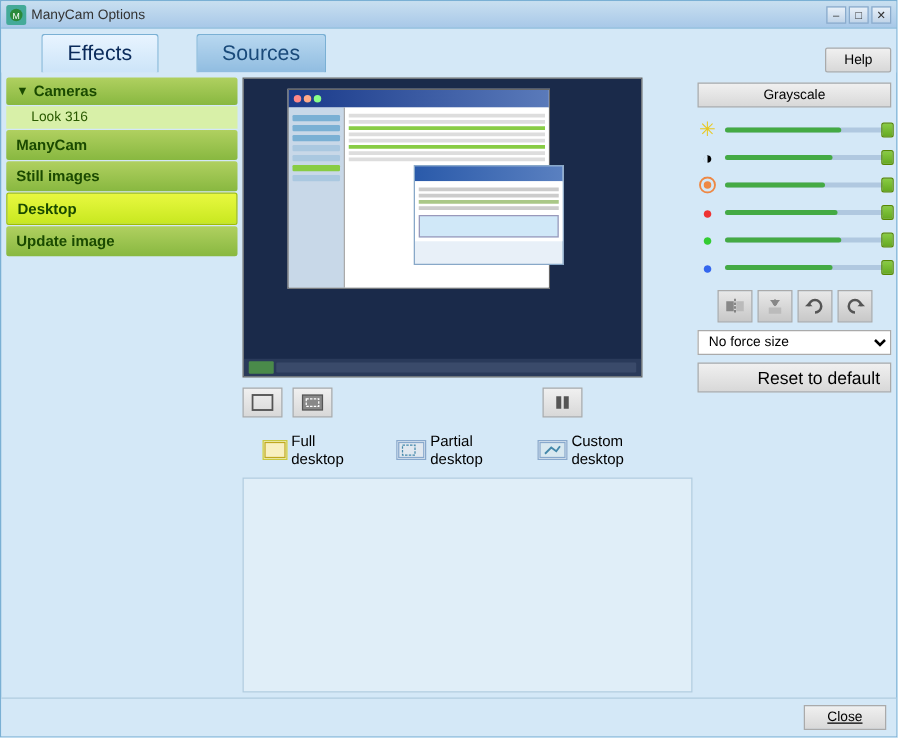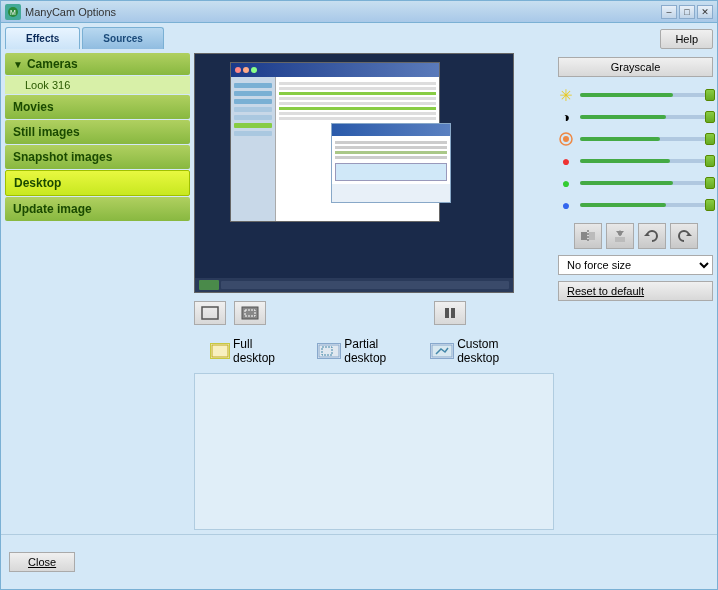--- a/index.html
+++ b/index.html
@@ -65,25 +65,26 @@
       align-items: flex-end;
       padding: 4px 4px 0 4px;
       background: #d4e8f7;
     }
     .tab {
       padding: 5px 20px;
       background: linear-gradient(to bottom, #b8d8f0, #90bce0);
       border: 1px solid #7ab0d4;
       border-bottom: none;
       cursor: pointer;
-      font-size: 10px;
-      font-weight: bold;
+      font-size: 17px;
+      font-weight: normal;
       color: #1a4a7a;
       margin-right: 2px;
       border-radius: 3px 3px 0 0;
+      margin-left: 28px;
     }
     .tab.active {
       background: linear-gradient(to bottom, #e8f4ff, #cce4f8);
       color: #0a2a5a;
     }
     .help-btn {
       margin-left: auto;
       padding: 3px 14px;
       background: linear-gradient(to bottom, #f0f0f0, #d8d8d8);
       border: 1px solid #aaa;
@@ -324,27 +325,27 @@
       border: 1px solid #aaa;
       font-size: 11px;
       cursor: pointer;
     }
     .reset-btn {
       width: 100%;
       padding: 3px 8px;
       background: linear-gradient(to bottom, #f0f0f0, #d8d8d8);
       border: 1px solid #aaa;
       cursor: pointer;
-      font-size: 11px;
-      text-align: left;
-      text-decoration: underline;
+      font-size: 14px;
+      text-align: right;
     }
     .bottom-bar {
       display: flex;
-      padding: 17px 8px;
+      justify-content: flex-end;
+      padding: 5px 8px;
       background: #d4e8f7;
       border-top: 1px solid #b0cce0;
       text-decoration: underline;
     }
     .close-btn {
       padding: 3px 18px;
       background: linear-gradient(to bottom, #f0f0f0, #d8d8d8);
       border: 1px solid #aaa;
       cursor: pointer;
       font-size: 11px;
@@ -382,23 +383,22 @@
   </div>
 
   <div class="main-content">
 
     <div class="sidebar">
       <div class="sidebar-header">
         <span class="arrow">▼</span>
         <span>Cameras</span>
       </div>
       <div class="sidebar-subitem">Look 316</div>
-      <div class="sidebar-item">Movies</div>
+      <div class="sidebar-item">ManyCam</div>
       <div class="sidebar-item">Still images</div>
-      <div class="sidebar-item">Snapshot images</div>
       <div class="sidebar-item active">Desktop</div>
       <div class="sidebar-item">Update image</div>
     </div>
 
     <div class="center-panel">
       <div class="video-area">
 
         <div class="video-container">
           <div class="video-inner">
 

